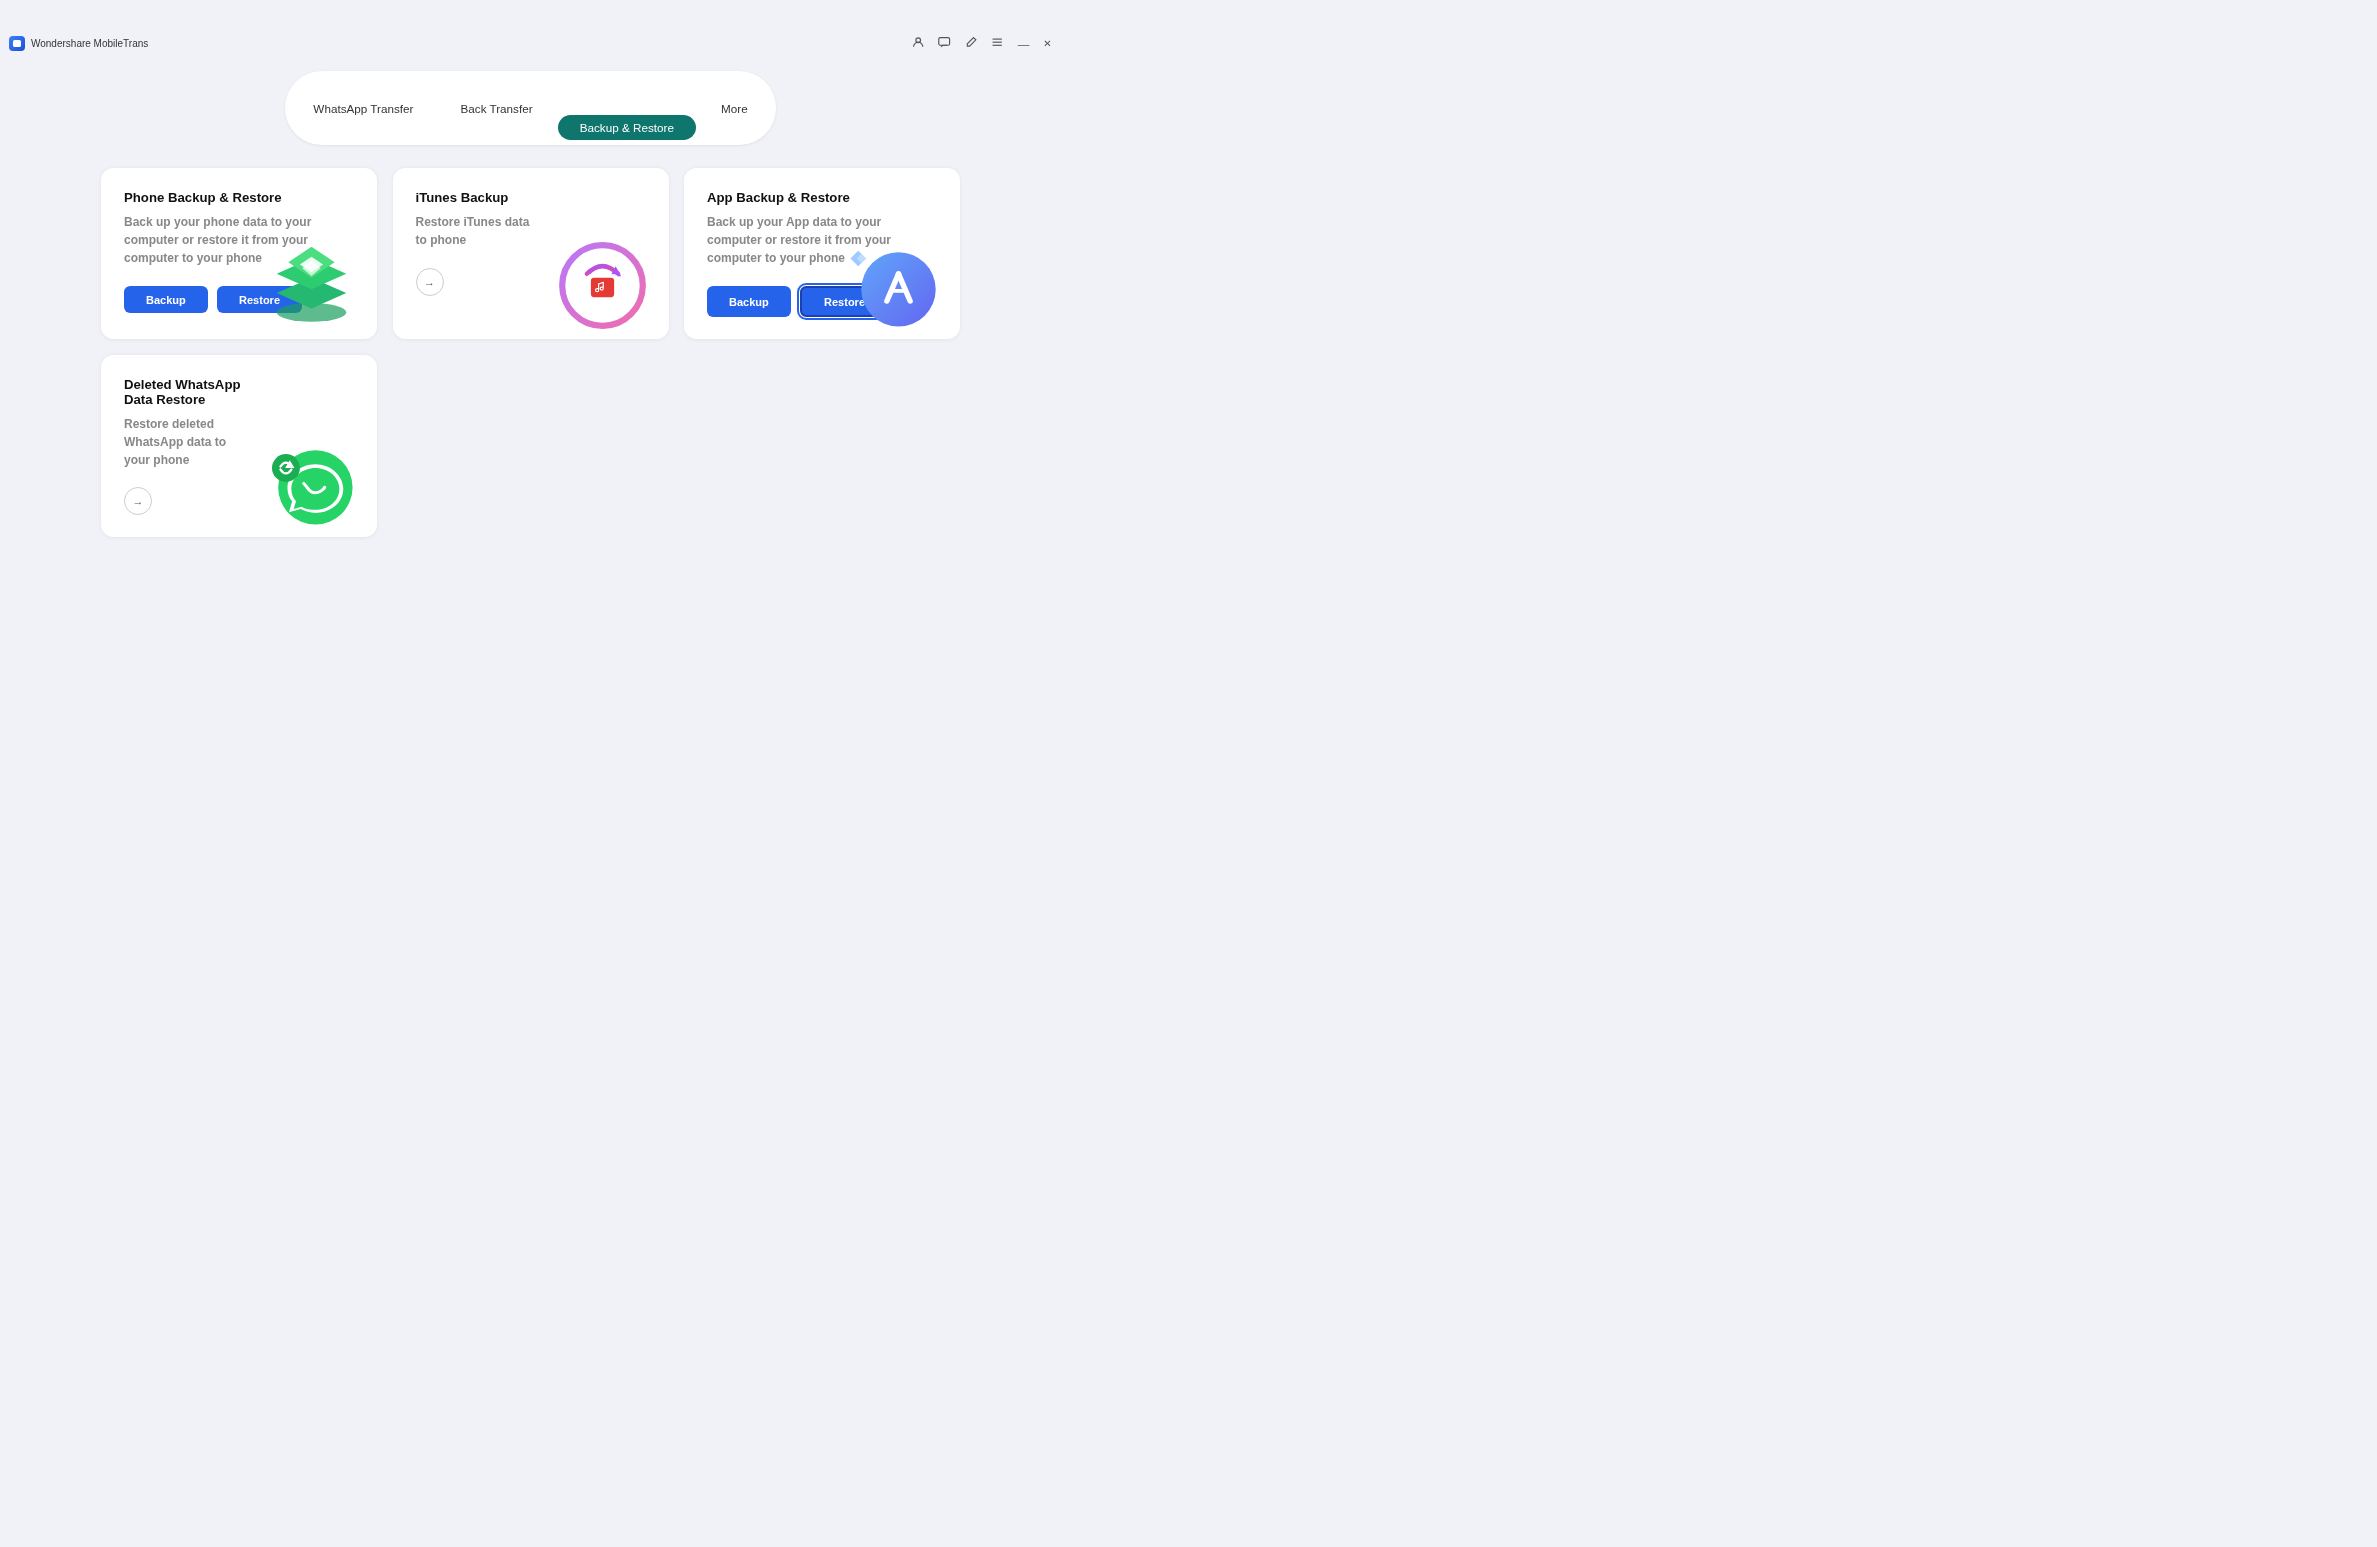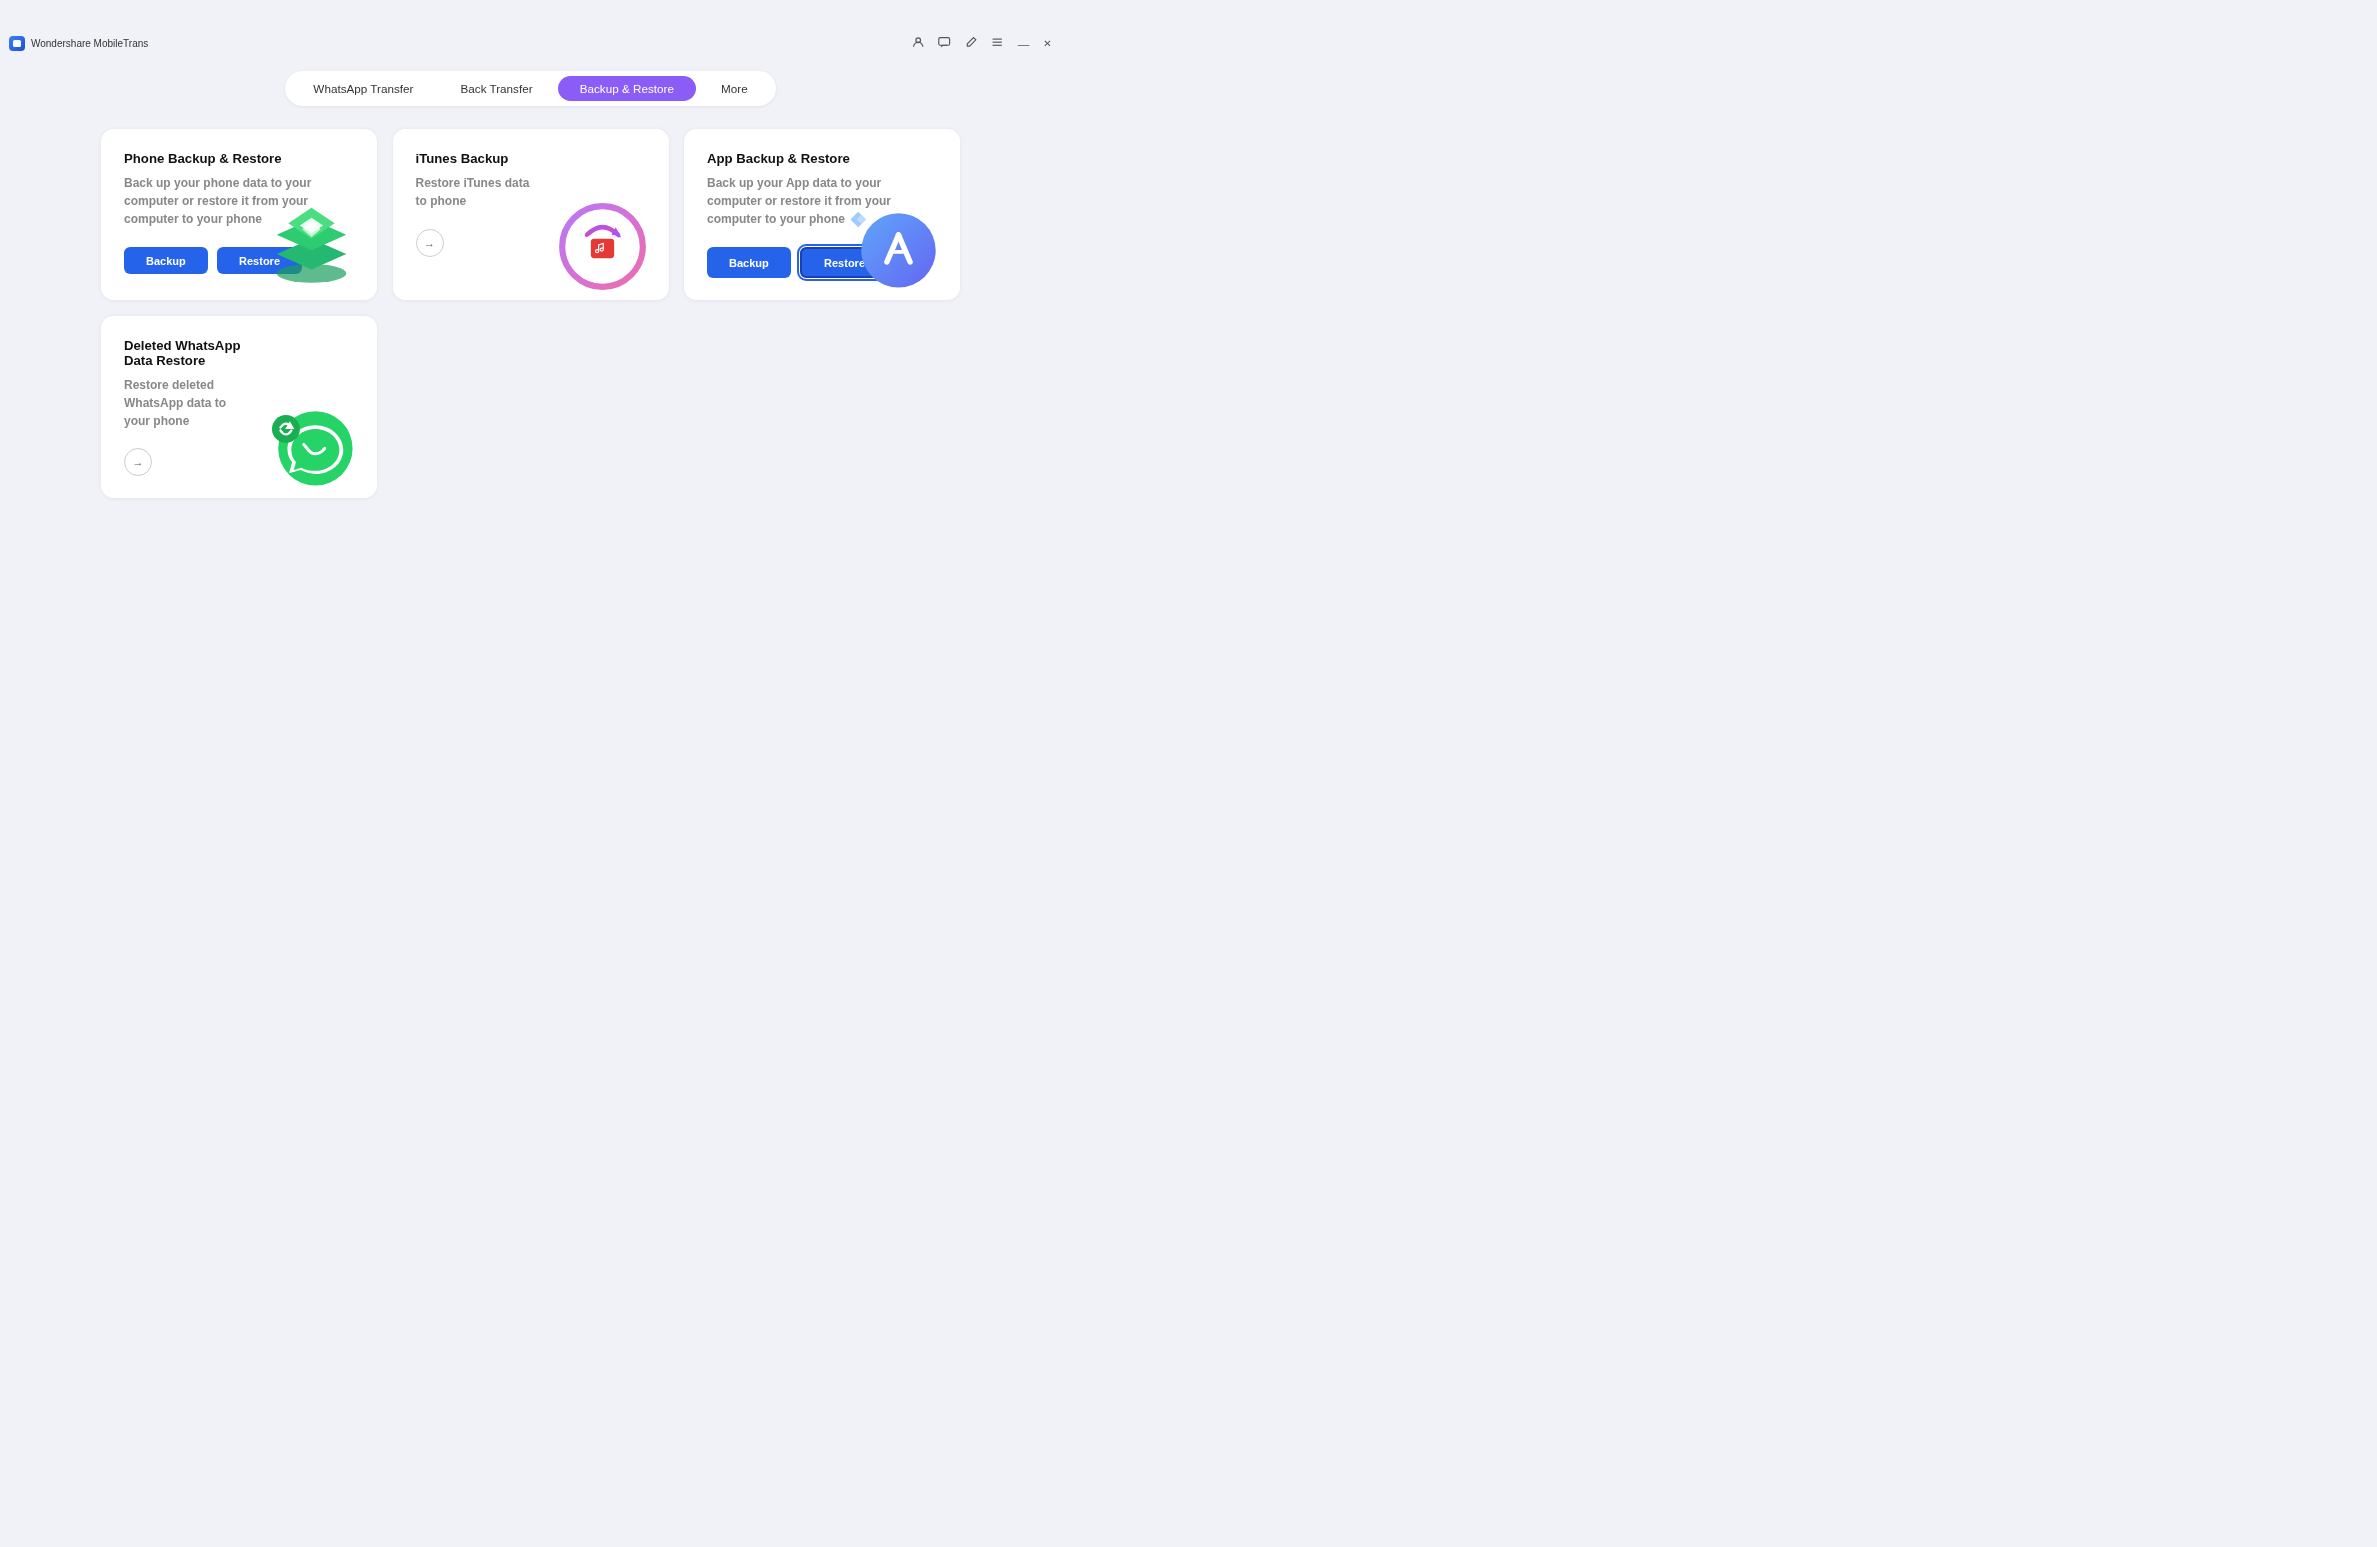--- a/index.html
+++ b/index.html
@@ -80,22 +80,23 @@
     .nav-item {
       padding: 6.2px 22px;
       border-radius: 39px;
       font-size: 11.7px;
       font-weight: 500;
       color: #333;
       cursor: pointer;
       white-space: nowrap;
     }
     .nav-item.active {
-      background: #8b5cf6;
+      background: #0f766e;
       color: white;
+      margin-top: 39px;
     }
 
     
     .main {
       padding: 7.8px 101px 0;
     }
 
     .cards-grid {
       display: grid;
       grid-template-columns: 1fr 1fr 1fr;

